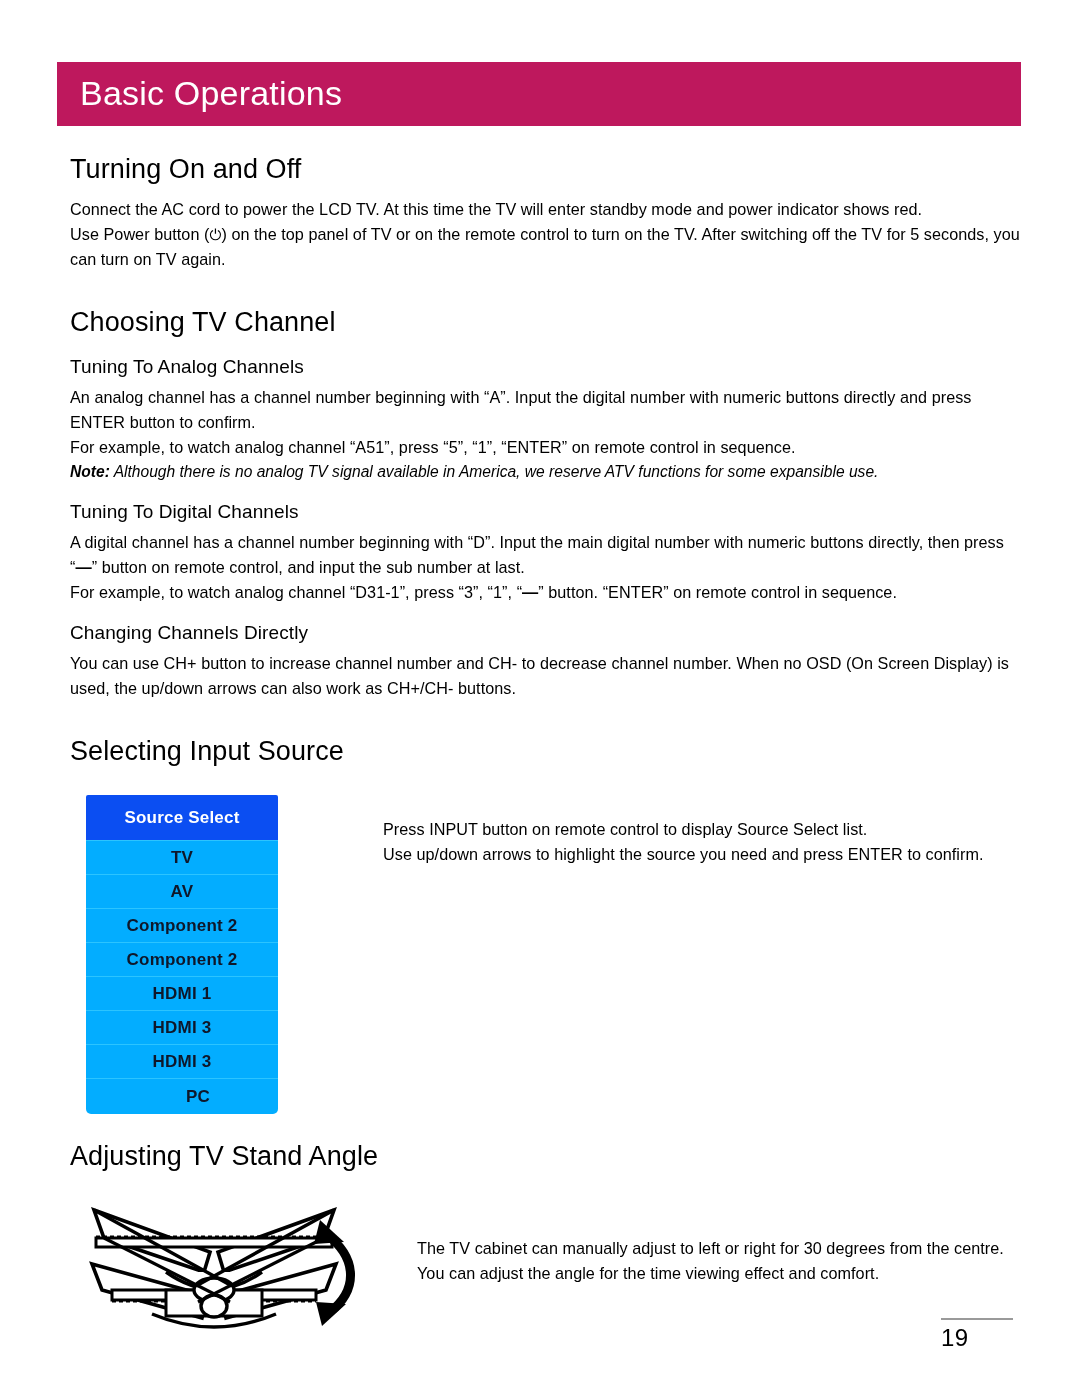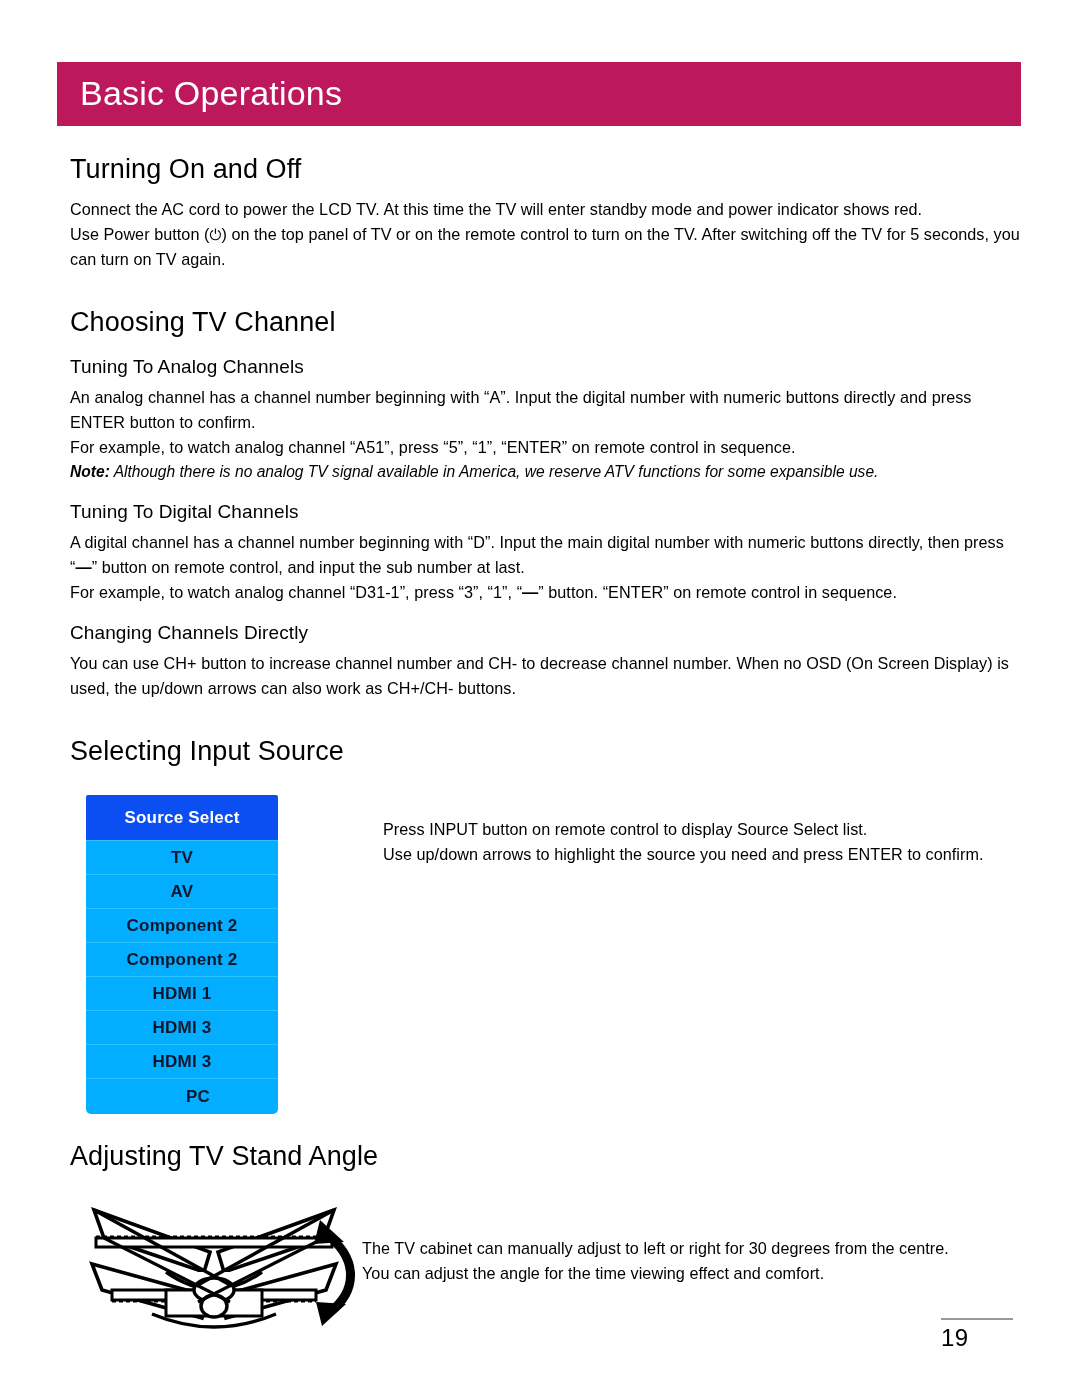--- a/index.html
+++ b/index.html
@@ -158,20 +158,21 @@
     display: flex;
     align-items: flex-start;
   }
   .stand-figure {
     width: 280px;
     flex: 0 0 280px;
     margin-left: 12px;
     padding-top: 10px;
   }
   .stand-desc {
+    margin-left: 55px;
     padding-top: 52px;
   }
 
   
   .footer {
     position: absolute;
     left: 0;
     top: 1318px;
     width: 1080px;
   }

